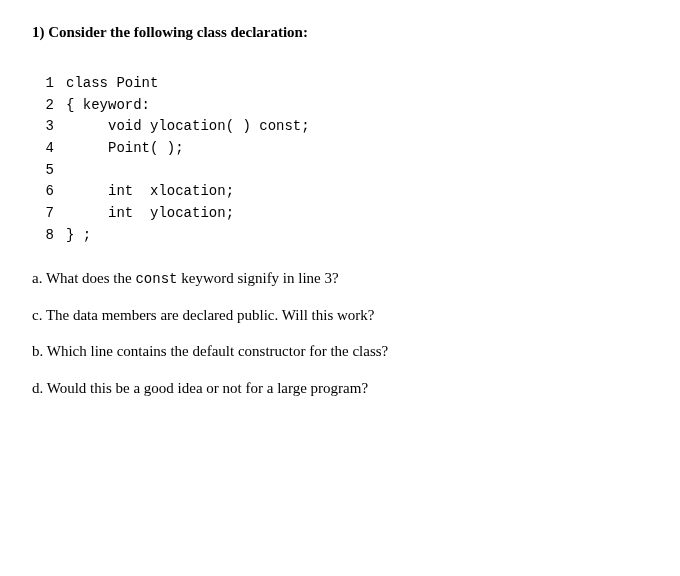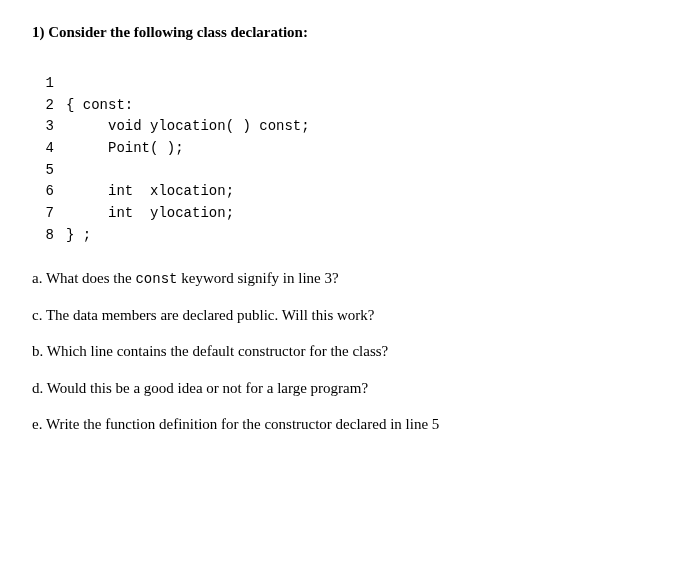--- a/index.html
+++ b/index.html
@@ -72,24 +72,25 @@
 </head>
 <body>
 
 <div class="question-header">
   <span>1) Consider the following class declaration:</span>
 </div>
 
 <div class="code-block" id="code-container">
     <div class="code-line">
       <span class="line-num">1</span>
+      <span class="code-text">class Point</span>
     </div>
     <div class="code-line">
       <span class="line-num">2</span>
-      <span class="code-text">{ const:</span>
+      <span class="code-text">{ keyword:</span>
     </div>
     <div class="code-line">
       <span class="line-num">3</span>
       <span class="code-text">     void ylocation( ) const;</span>
     </div>
     <div class="code-line">
       <span class="line-num">4</span>
       <span class="code-text">     Point( );</span>
     </div>
     <div class="code-line">
@@ -107,14 +108,13 @@
       <span class="line-num">8</span>
       <span class="code-text">} ;</span>
     </div>
   </div>
 
 <div class="questions-section" id="questions-container">
     <div class="question-item"><span>a. What does the </span><code class="inline">const</code><span> keyword signify in line 3?</span></div>
     <div class="question-item">c. The data members are declared public. Will this work?</div>
     <div class="question-item">b. Which line contains the default constructor for the class?</div>
     <div class="question-item">d. Would this be a good idea or not for a large program?</div>
-    <div class="question-item">e. Write the function definition for the constructor declared in line 5</div>
   </div>
 
 </body></html>

